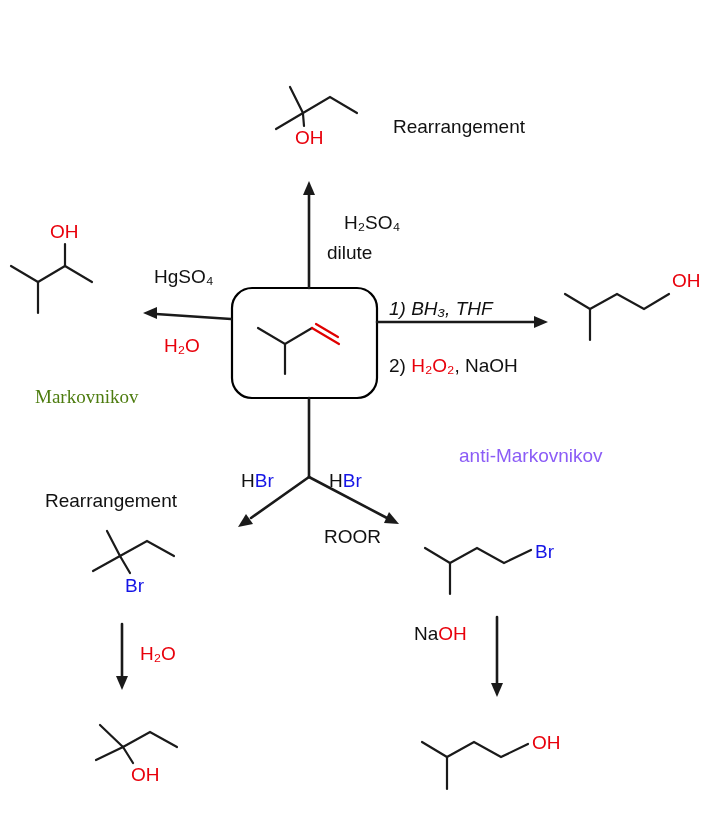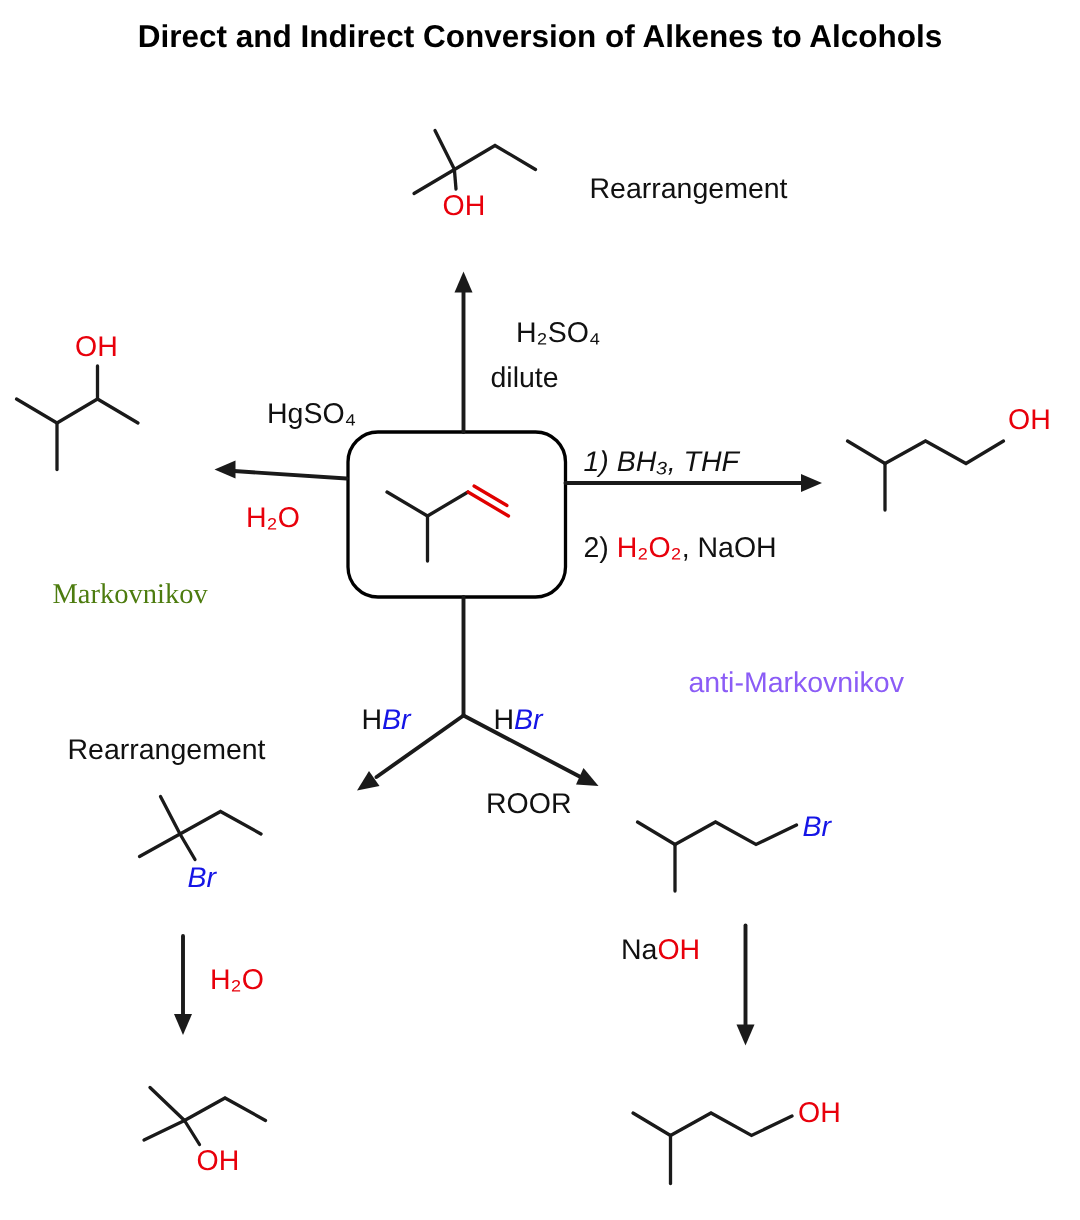--- a/index.html
+++ b/index.html
@@ -3,36 +3,35 @@
 <meta charset="utf-8">
 <style>
   * { margin:0; padding:0; box-sizing:border-box; }
   html,body { background:#ffffff; }
   body { width:720px; height:813px; font-family:"Liberation Sans", sans-serif; }
   .canvas { position:relative; width:720px; height:813px; background:#ffffff; overflow:hidden; }
   .title { position:absolute; top:13px; left:0; width:100%; text-align:center;
            font-size:21px; font-weight:bold; color:#000000; }
   .lbl { position:absolute; font-size:19px; line-height:1.15; color:#111111; white-space:nowrap; }
   .red     { color:#e8000b;text-align:center; }
-  .blue    { color:#1515e6;font-style:italic; }
+  .blue    { color:#1515e6; }
   .magenta { color:#4d7c0f;font-family:Liberation Serif, serif; }
   .green   { color:#8b5cf6; }
   svg.layer { position:absolute; top:0; left:0; }
   .bond   { stroke:#1a1a1a; stroke-width:2.2; fill:none; stroke-linecap:round; }
   .rbond  { stroke:#e00000; stroke-width:2.2; fill:none; stroke-linecap:round; }
   .arrow  { stroke:#1a1a1a; stroke-width:2.6; fill:none; stroke-linecap:round; }
   .ahead  { fill:#1a1a1a; stroke:none; }
   .box    { fill:none; stroke:#000000; stroke-width:2.2; }
 </style>
 </head>
 <body>
 
 <div class="canvas">
 
-  <div class="title">Direct and Indirect Conversion of Alkenes to Alcohols</div>
 
   <svg class="layer" width="720" height="813" viewBox="0 0 720 813">
 
     <rect class="box" x="232" y="288" width="145" height="110" rx="20" ry="20"></rect>
 
     <g>
       <polyline class="bond" points="258,328 285,344 312,328"></polyline>
       <line class="bond" x1="285" y1="344" x2="285" y2="374"></line>
       <line class="rbond" x1="312" y1="328" x2="339" y2="344"></line>
       <line class="rbond" x1="316" y1="324" x2="338" y2="337"></line>
@@ -122,21 +121,21 @@
   <span class="lbl red" style="left:50px;  top:221px;">OH</span>
   <span class="lbl red" style="left:672px; top:270px;">OH</span>
   <span class="lbl blue" style="left:125px; top:575px;">Br</span>
   <span class="lbl blue" style="left:535px; top:541px;">Br</span>
   <span class="lbl red" style="left:131px; top:764px;">OH</span>
   <span class="lbl red" style="left:532px; top:732px;">OH</span>
 
   <span class="lbl" style="left:393px; top:116px;">Rearrangement</span>
   <span class="lbl" style="left:320px; top:212px;margin-left:24px;">H₂SO₄</span>
   <span class="lbl" style="left:327px; top:242px;">dilute</span>
-  <span class="lbl" style="left:154px; top:266px;margin-left:24px;">HgSO₄</span>
+  <span class="lbl" style="left:154px; top:266px;">HgSO₄</span>
   <span class="lbl red" style="left:164px; top:335px;">H₂O</span>
   <span class="lbl magenta" style="left:35px; top:386px;">Markovnikov</span>
 
   <span class="lbl" style="left:389px; top:298px;font-style:italic;">1) BH₃, THF</span>
   <span class="lbl" style="left:389px; top:355px;"><span>2) </span><span class="red">H₂O₂</span><span>, NaOH</span></span>
   <span class="lbl green" style="left:459px; top:445px;">anti-Markovnikov</span>
 
   <span class="lbl" style="left:241px; top:470px;"><span>H</span><span class="blue">Br</span></span>
   <span class="lbl" style="left:329px; top:470px;"><span>H</span><span class="blue">Br</span></span>
   <span class="lbl" style="left:324px; top:526px;">ROOR</span>

